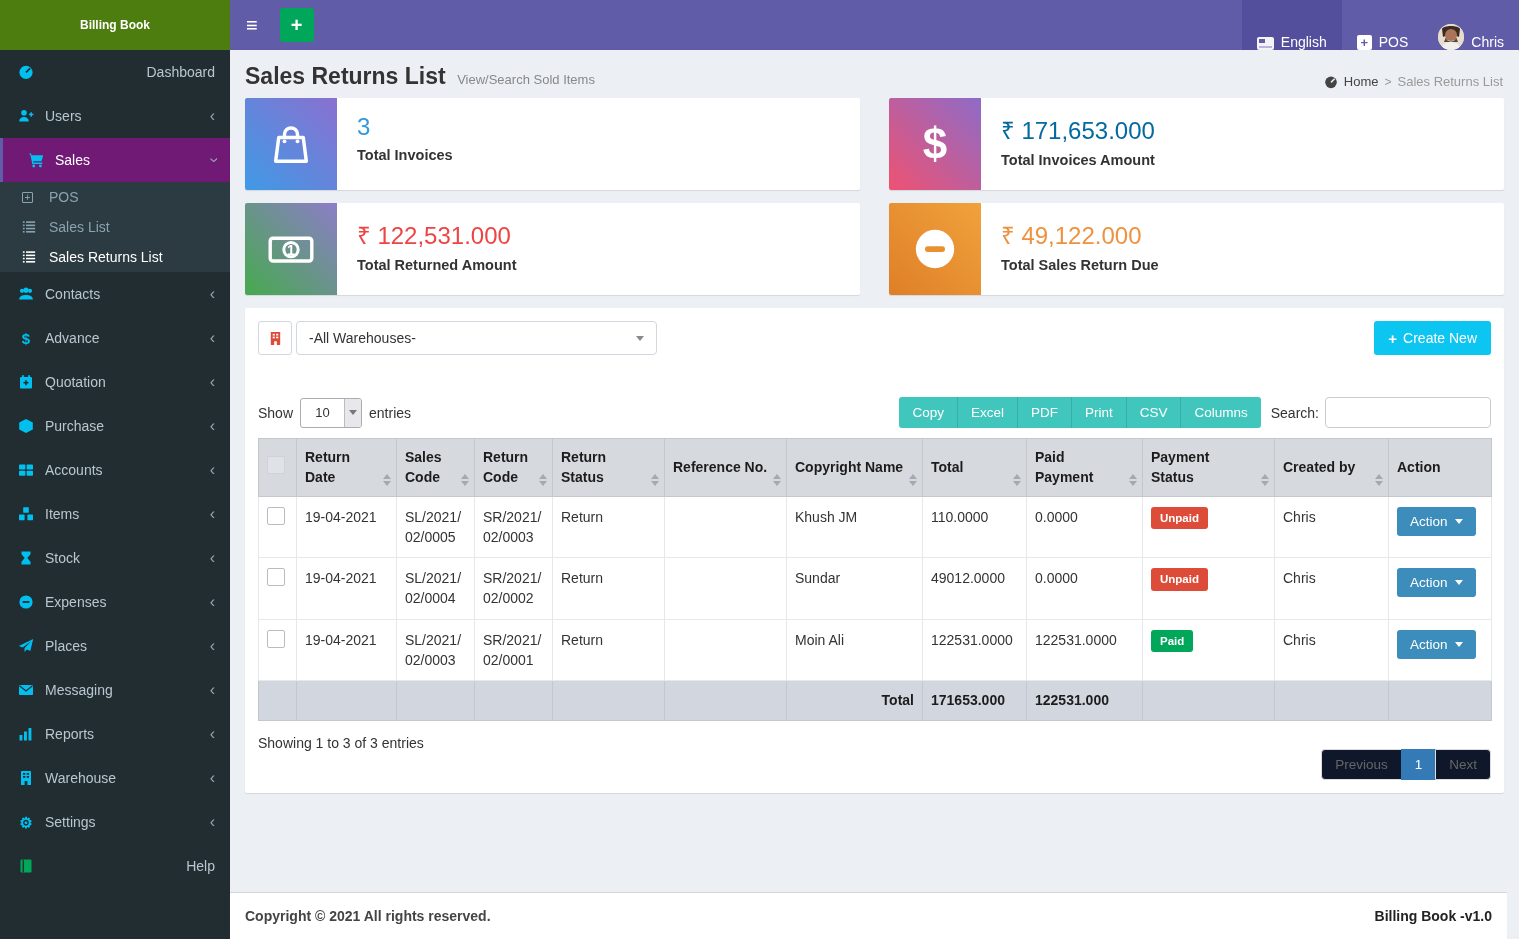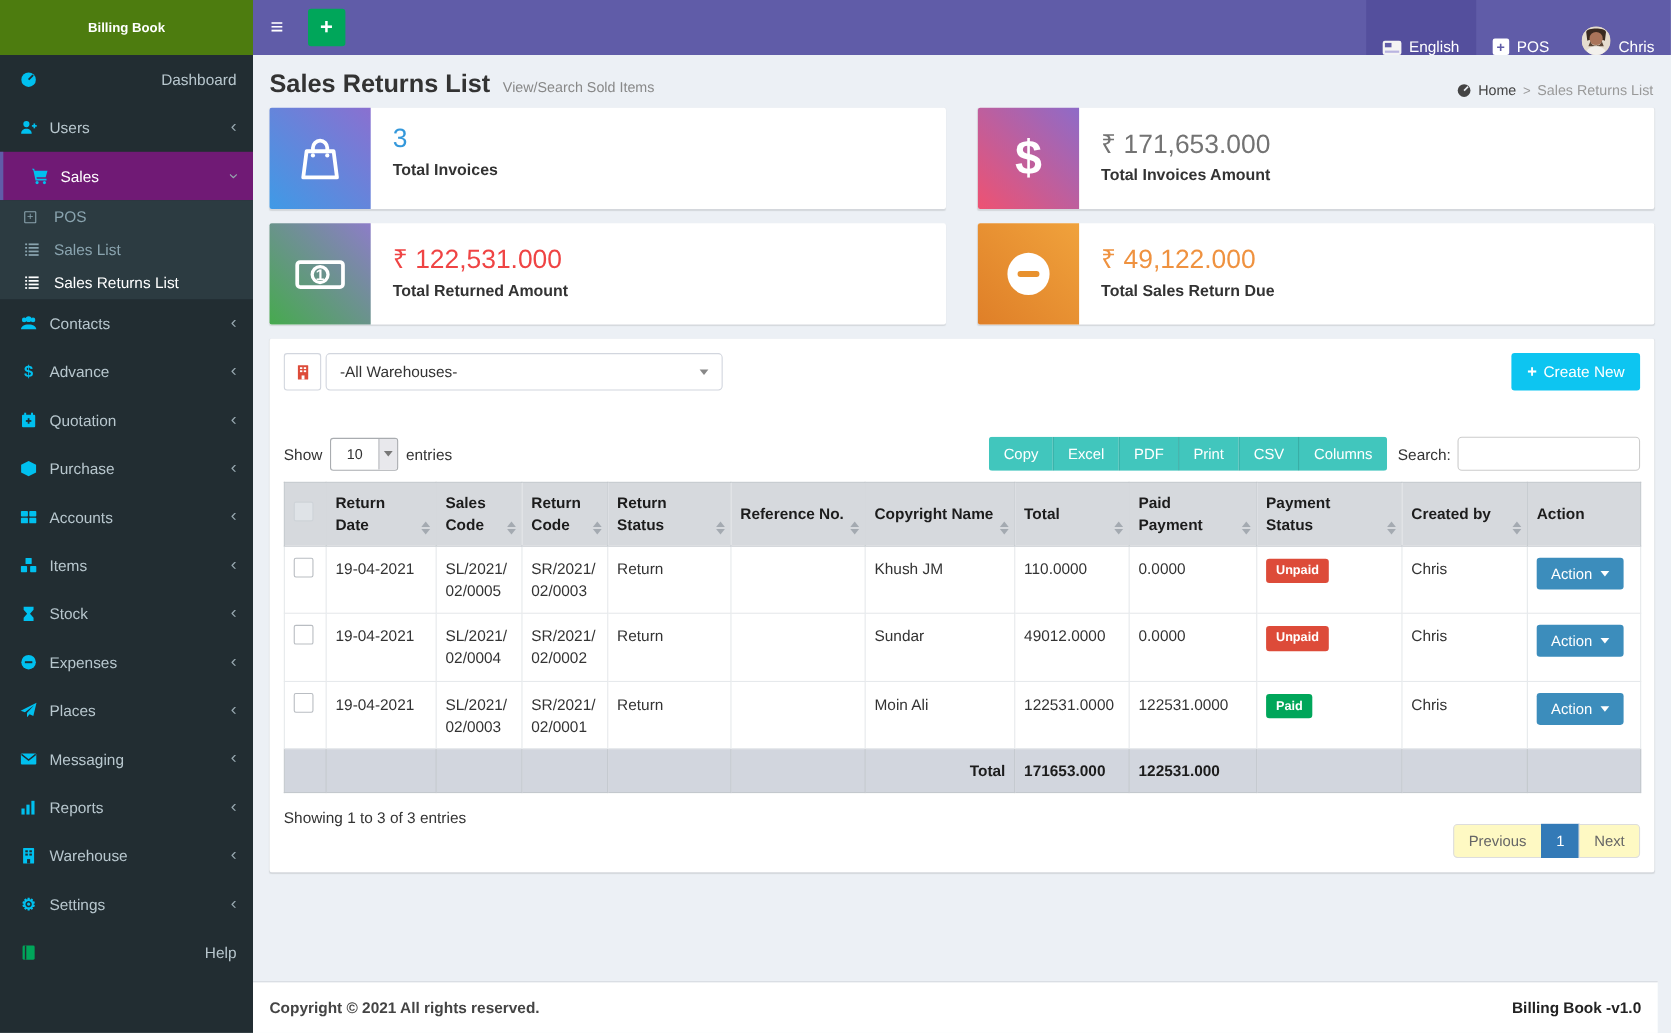--- a/index.html
+++ b/index.html
@@ -58,21 +58,21 @@
   .stats-grid { display:grid; grid-template-columns:1fr 1fr; gap:13px 29px; padding:2px 15px 13px; }
   .card { background:#fff; height:92px; display:flex; border-radius:2px; box-shadow:0 1px 1px rgba(0,0,0,.1); }
   .card-icon { width:92px; min-width:92px; display:flex; align-items:center; justify-content:center;
     border-radius:2px 0 0 2px; }
   .g-blue   { background:linear-gradient(225deg,#8a70d0,#3f9ae6); }
   .g-pink   { background:linear-gradient(45deg,#ee5272,#8e6bc8); }
   .g-green  { background:linear-gradient(45deg,#46aa4e,#8d7dc8); }
   .g-orange { background:linear-gradient(45deg,#df7f28,#f0a23c); }
   .card-body { padding:15px 20px; }
   .card-value { font-size:24px; font-weight:500; }
-  .v-blue { color:#3498db; } .v-pink { color:#737373; } .v-green { color:#ef4444; } .v-orange { color:#ef9240; }
+  .v-blue { color:#3498db; } .v-pink { color:#0369a1; } .v-green { color:#ef4444; } .v-orange { color:#ef9240; }
   .card-label { font-size:14.5px; font-weight:bold; color:#333; margin-top:6px; }
   .dollar-big { font-size:44px; font-weight:bold; color:#fff; line-height:1; }
 
   
   .panel { margin:0 15px; background:#fff; border-radius:2px; box-shadow:0 1px 1px rgba(0,0,0,.1);
     padding:13px; position:relative; }
   .toolbar-row { display:flex; align-items:center; }
   .wh-iconbox { width:34px; height:34px; border:1px solid #d2d6de; border-radius:3px;
     display:flex; align-items:center; justify-content:center; margin-right:4px; color:#dd4b39; }
   .wh-select { width:361px; height:34px; border:1px solid #d2d6de; border-radius:4px;
@@ -118,21 +118,21 @@
   .badge.red { background:#dd4b39; } .badge.green { background:#00a65a; }
   .btn-action { background:#3c8dbc; color:#fff; border:none; border-radius:3px; padding:7px 13px;
     font-size:13.5px; cursor:pointer; display:inline-flex; align-items:center; gap:7px; font-family:inherit; }
   .btn-action .caret { border-top-color:#fff; }
   .dt tfoot td { background:#d2d6de; border:1px solid #c3c8cd; font-weight:bold; color:#1c1c1c; padding:9px 8px; }
   .dt tfoot .tright { text-align:right; }
 
   .dt-bottom { display:flex; justify-content:space-between; align-items:flex-start; margin-top:14px; }
   .summary { font-size:14px; color:#333; }
   .pagination { display:flex; margin-top:14px; }
-  .pg { border:1px solid #ddd; background:#fef9c3; color:#666; font-size:13.5px; padding:7px 13px;
+  .pg { border:1px solid #ddd; background:#0f172a; color:#666; font-size:13.5px; padding:7px 13px;
     cursor:pointer; margin-left:-1px; font-family:inherit; }
   .pg.first { border-radius:4px 0 0 4px; margin-left:0; }
   .pg.last { border-radius:0 4px 4px 0; }
   .pg.active { background:#337ab7; border-color:#337ab7; color:#fff; }
 
   
   .footer { position:absolute; left:0; right:12px; bottom:0; background:#fff; border-top:1px solid #d2d6de;
     padding:15px; display:flex; justify-content:space-between; font-size:14px; color:#444; }
   .footer .left { font-weight:600; }
   .footer .right { font-weight:bold; color:#222; }

